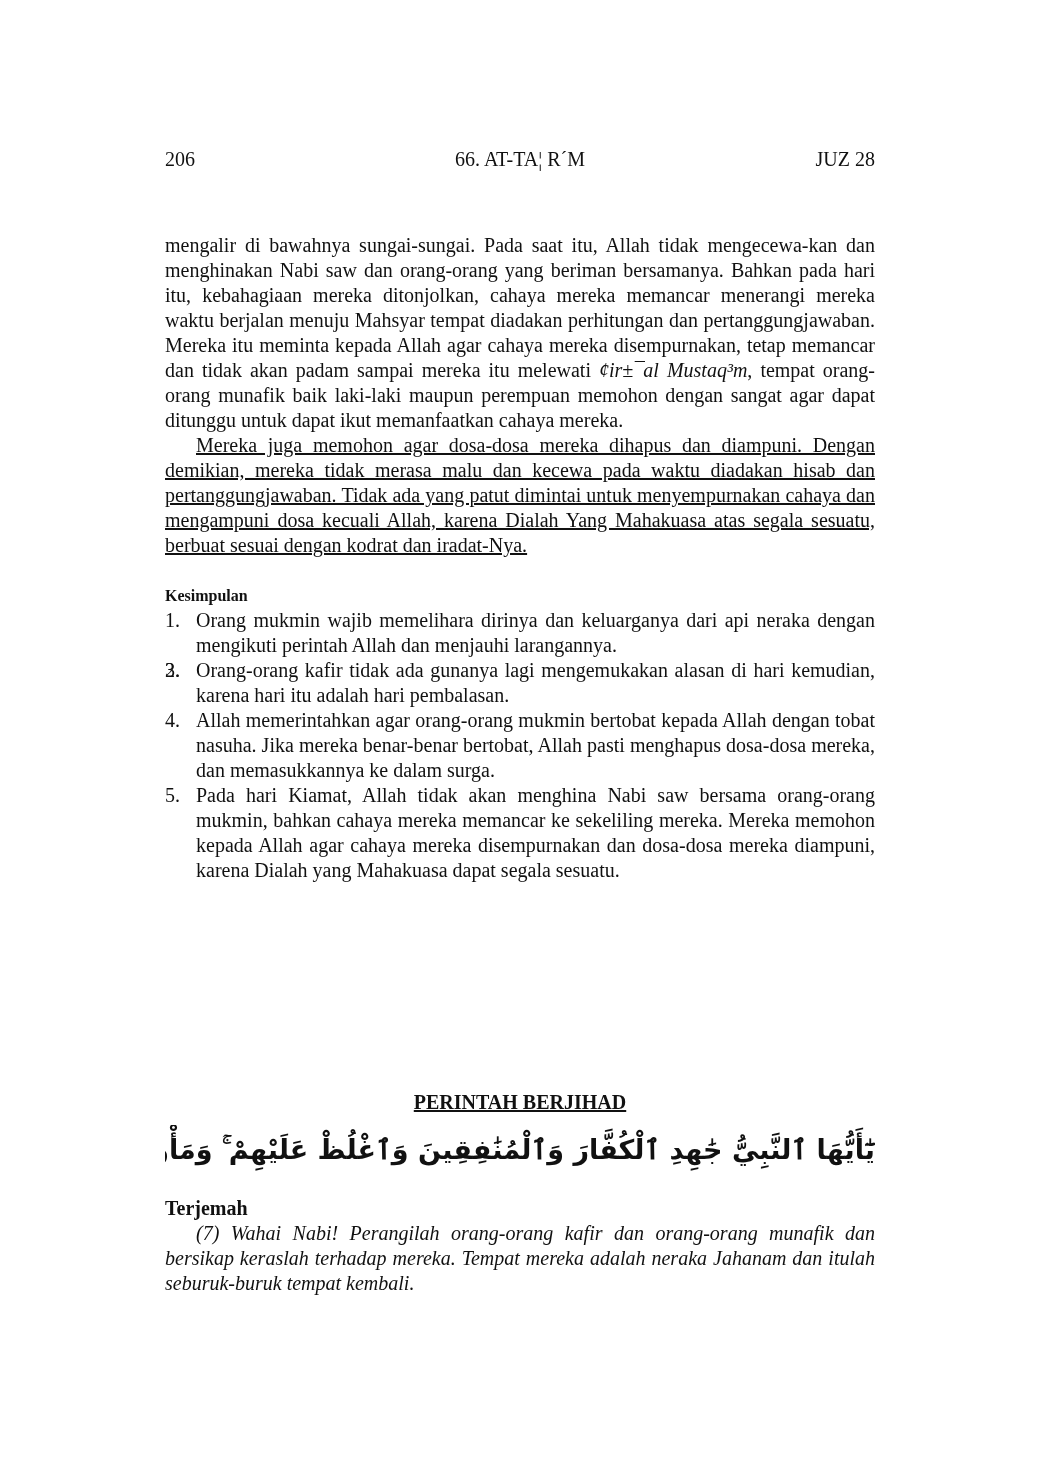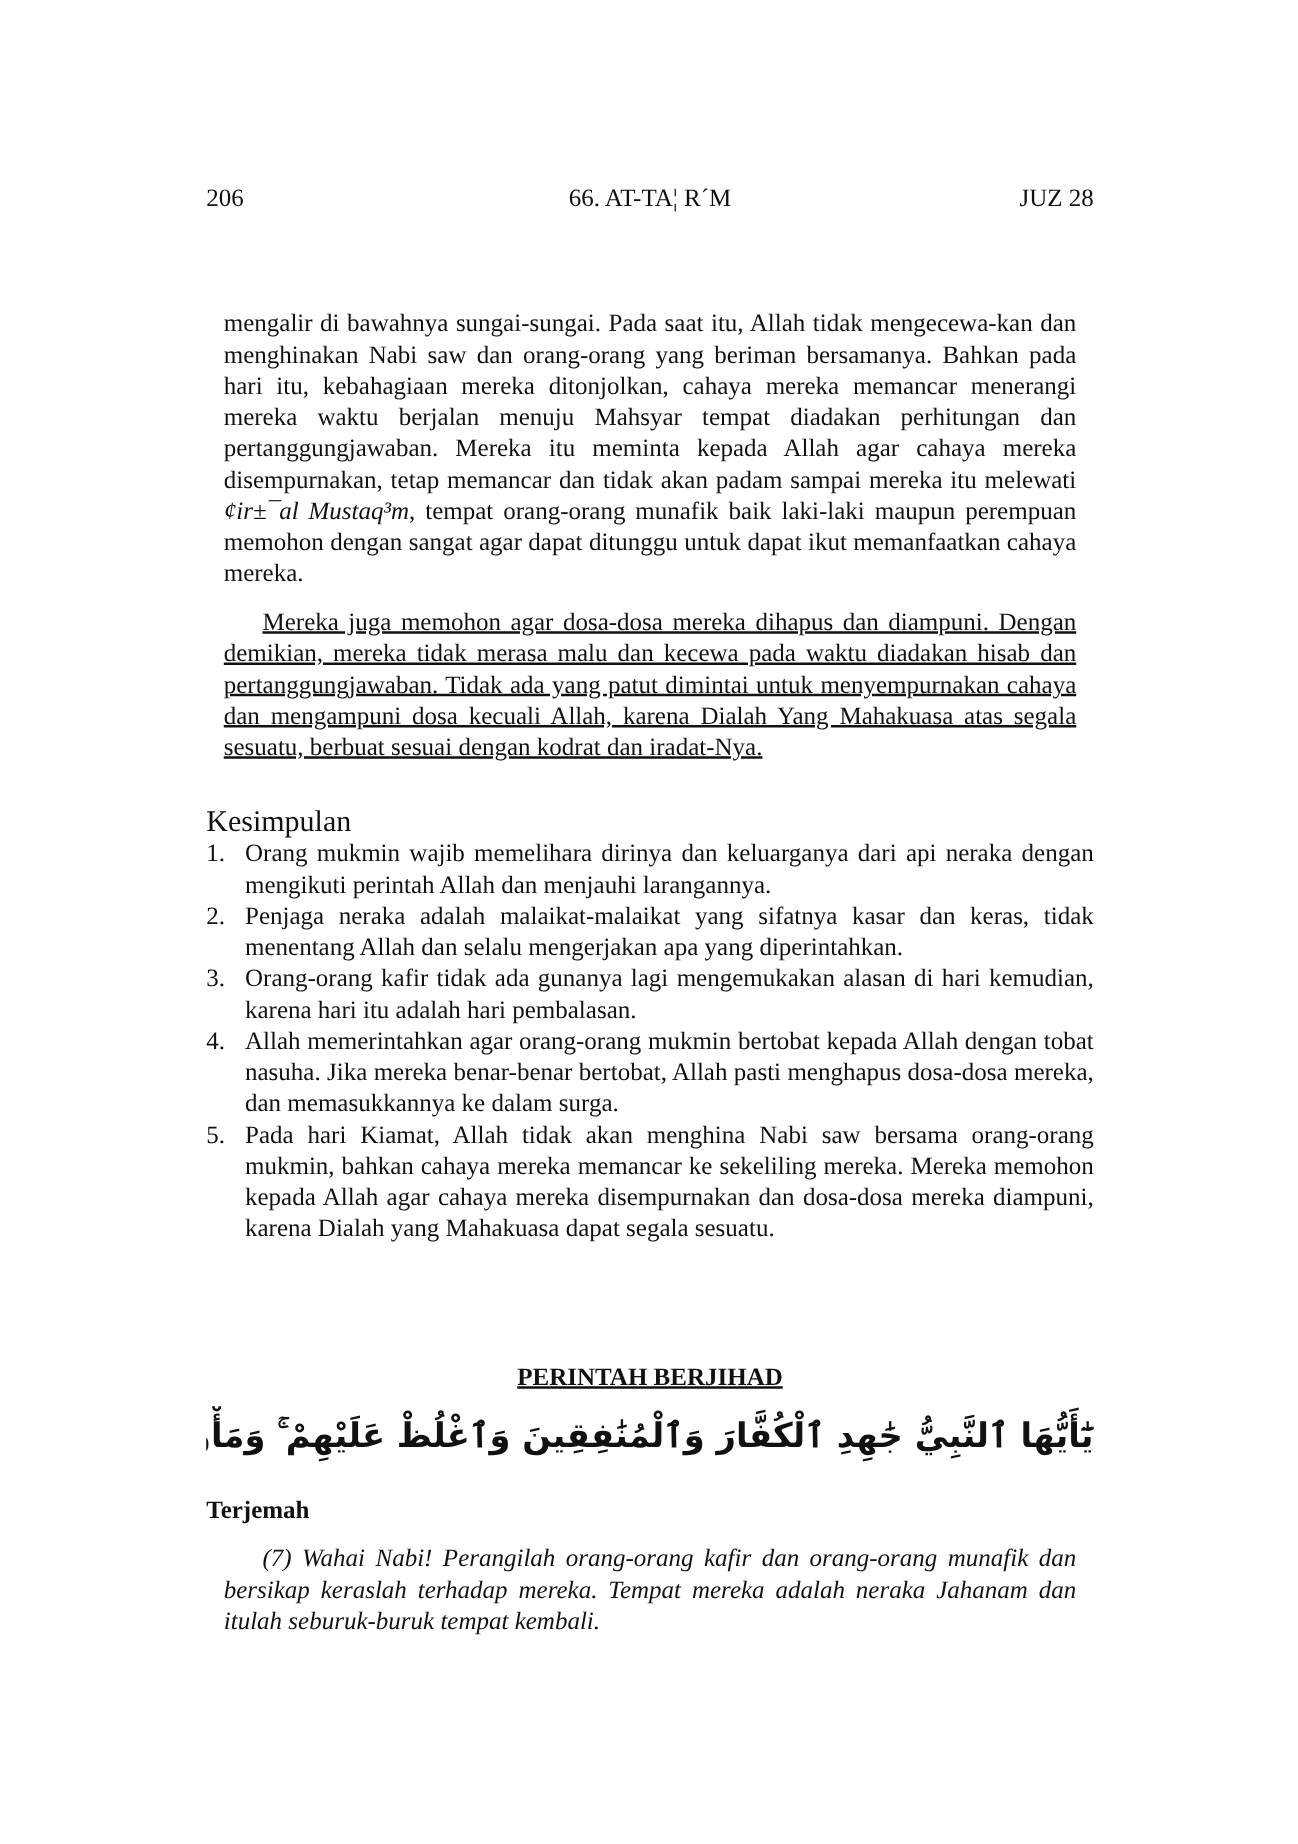--- a/index.html
+++ b/index.html
@@ -36,32 +36,32 @@
 
   .body {
     position: absolute;
     top: 233px;
     left: 0;
     width: 710px;
     font-size: 20px;
     line-height: 25px;
   }
   p {
-    margin: 14px;
+    margin: 0;
     text-align: justify;
     text-align-last: left;
   }
   p.indent { text-indent: 31px; text-decoration: underline; }
   .translit { font-style: italic; }
 
   .section-heading {
-    font-weight: normal;
-    font-size: 24px;
+    font-weight: bold;
+    font-size: 16px;
     line-height: 25px;
-    margin-top: 35px;
+    margin-top: 25px;
   }
   ol.conclusions {
     list-style: none;
     margin: 0;
     padding: 0;
   }
   ol.conclusions li {
     position: relative;
     padding-left: 31px;
     text-align: justify;
@@ -126,21 +126,21 @@
     <span class="juz">JUZ 28</span>
   </div>
 
   <div class="body">
     <p><span>mengalir di bawahnya sungai-sungai. Pada saat itu, Allah tidak mengecewa-kan dan menghinakan Nabi saw dan orang-orang yang beriman bersamanya. Bahkan pada hari itu, kebahagiaan mereka ditonjolkan, cahaya mereka memancar menerangi mereka waktu berjalan menuju Mahsyar tempat diadakan perhitungan dan pertanggungjawaban. Mereka itu meminta kepada Allah agar cahaya mereka disempurnakan, tetap memancar dan tidak akan padam sampai mereka itu melewati </span><span class="translit">¢ir±¯al Mustaq³m</span><span>, tempat orang-orang munafik baik laki-laki maupun perempuan memohon dengan sangat agar dapat ditunggu untuk dapat ikut memanfaatkan cahaya mereka.</span></p>
     <p class="indent">Mereka juga memohon agar dosa-dosa mereka dihapus dan diampuni. Dengan demikian, mereka tidak merasa malu dan kecewa pada waktu diadakan hisab dan pertanggungjawaban. Tidak ada yang patut dimintai untuk menyempurnakan cahaya dan mengampuni dosa kecuali Allah, karena Dialah Yang Mahakuasa atas segala sesuatu, berbuat sesuai dengan kodrat dan iradat-Nya.</p>
 
     <div class="section-heading">Kesimpulan</div>
     <ol class="conclusions">
       <li><span class="num">1.</span><span>Orang mukmin wajib memelihara dirinya dan keluarganya dari api neraka dengan mengikuti perintah Allah dan menjauhi larangannya.</span></li>
-      <li><span class="num">2.</span><span>Penjaga neraka adalah malaikat-malaikat yang sifatnya kasar dan keras, tidak menentang Allah dan selalu mengerjakan apa yang diperintahkan.</span></li>
+      <li><span class="num">2.</span></li>
       <li><span class="num">3.</span><span>Orang-orang kafir tidak ada gunanya lagi mengemukakan alasan di hari kemudian, karena hari itu adalah hari pembalasan.</span></li>
       <li><span class="num">4.</span><span>Allah memerintahkan agar orang-orang mukmin bertobat kepada Allah dengan tobat nasuha. Jika mereka benar-benar bertobat, Allah pasti menghapus dosa-dosa mereka, dan memasukkannya ke dalam surga.</span></li>
       <li><span class="num">5.</span><span>Pada hari Kiamat, Allah tidak akan menghina Nabi saw bersama orang-orang mukmin, bahkan cahaya mereka memancar ke sekeliling mereka. Mereka memohon kepada Allah agar cahaya mereka disempurnakan dan dosa-dosa mereka diampuni, karena Dialah yang Mahakuasa dapat segala sesuatu.</span></li>
     </ol>
   </div>
 
   <div class="jihad-title">PERINTAH BERJIHAD</div>
 
   <div class="verse-arabic">
     <span>يَٰٓأَيُّهَا ٱلنَّبِيُّ جَٰهِدِ ٱلْكُفَّارَ وَٱلْمُنَٰفِقِينَ وَٱغْلُظْ عَلَيْهِمْ ۚ وَمَأْوَىٰهُمْ جَهَنَّمُ ۖ وَبِئْسَ ٱلْمَصِيرُ</span>

